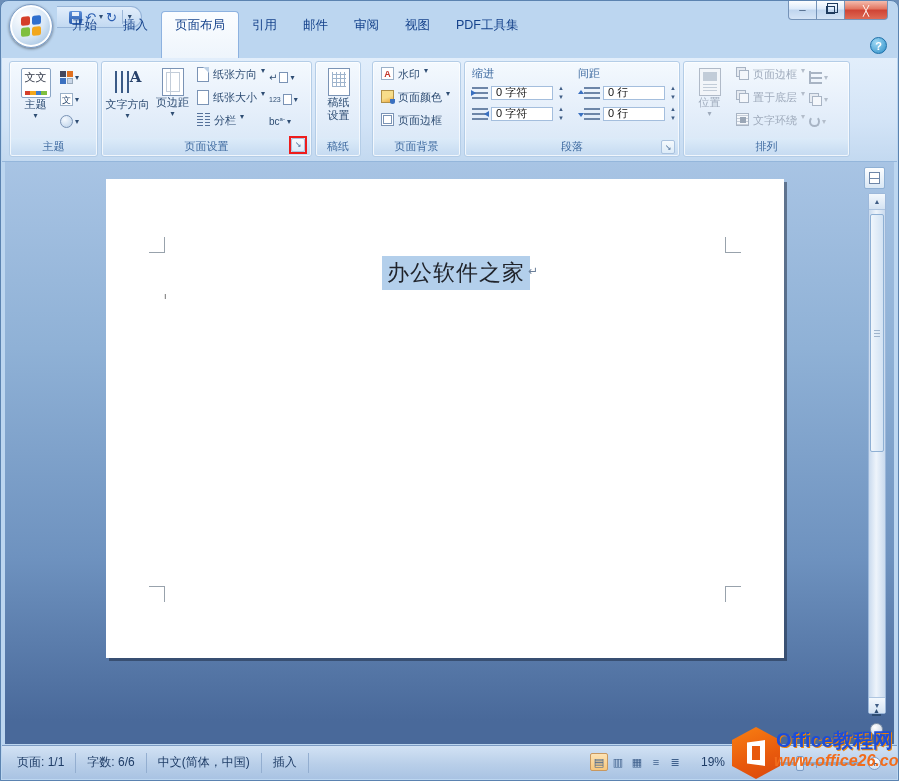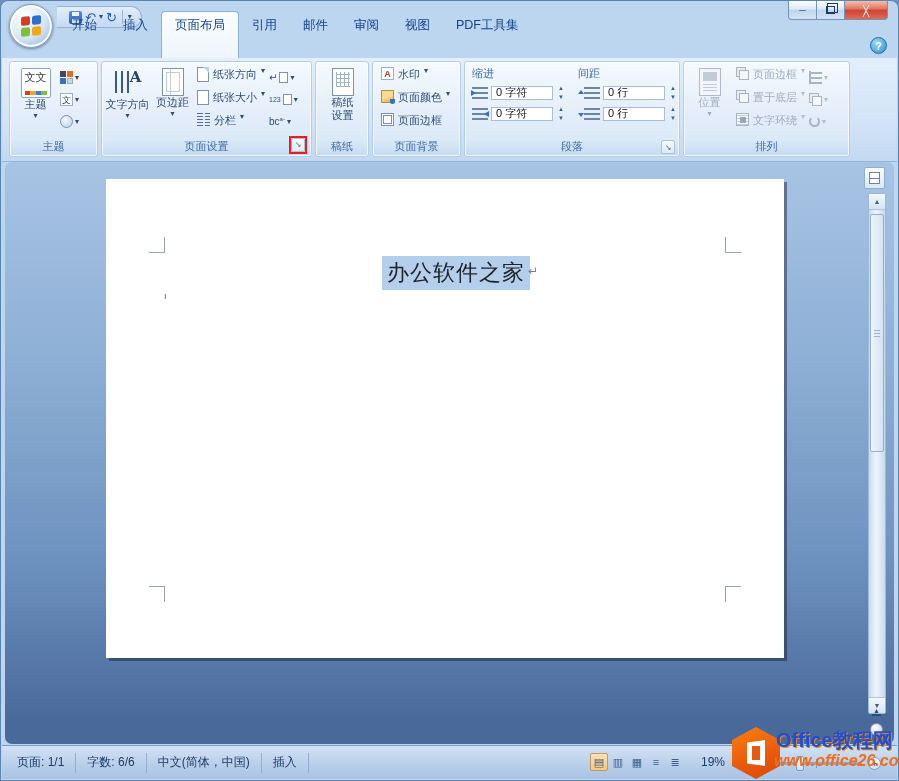--- a/index.html
+++ b/index.html
@@ -68,21 +68,21 @@
   .bigbtn .caret{margin-top:1px;}
   .bigbtn.disabled{color:#9fabbc;}
   .minicol{display:flex;flex-direction:column;justify-content:flex-start;gap:1px;padding-top:2px;}
   .mini{height:21px;display:flex;align-items:center;gap:2px;padding:0 2px;cursor:default;}
   .smallrow{display:flex;gap:4px;font-size:11px;color:#2e4d73;height:22px;padding:0 2px;cursor:default;}
   .smallrow.disabled{color:#9fabbc;}
 
   
   #g-themes{left:7px;width:89px;}
   #g-pagesetup{left:99px;width:211px;}
-  #g-manuscript{left:313px;width:54px;}
+  #g-manuscript{left:313px;width:46px;}
   #g-pagebg{left:370px;width:89px;}
   #g-paragraph{left:462px;width:216px;}
   #g-arrange{left:681px;width:167px;}
 
   
   .icon-theme{width:30px;height:30px;background:#fff;border:1px solid #8aa5c5;border-radius:2px;
     padding:2px 3px;font-size:11px;color:#333a4a;display:flex;flex-direction:column;justify-content:space-between;}
   .th-stripe{height:4px;background:linear-gradient(90deg,#d43f2a 0 25%,#f2a71d 25% 50%,#3b7cd0 50% 75%,#7fbf3f 75%);}
   .mini-colors{width:13px;height:13px;display:grid;grid-template-columns:6px 6px;grid-template-rows:6px 6px;gap:1px;}
   .mini-colors i{display:block;}
@@ -140,21 +140,21 @@
   .para-head{font-size:11px;color:#3e6aa0;margin-bottom:3px;}
   .spin-row{display:flex;align-items:center;gap:3px;margin-bottom:4px;}
   .spin-input{width:62px;height:14px;border:1px solid #a4bedd;background:#fff;font-size:11px;
     padding:0 4px;color:#111;font-family:"Liberation Sans",sans-serif;}
   .spin-btns{display:flex;flex-direction:column;gap:1px;}
   .spin-btns span{font-size:6px;line-height:6px;color:#3f5d85;text-align:center;padding:1px 2px;cursor:default;}
   .v-divider{width:1px;background:#b9cfe7;margin:2px 2px 4px 2px;}
 
   
   .docarea{position:absolute;top:161px;left:4px;right:4px;bottom:36px;overflow:hidden;
-    background:linear-gradient(#a8c4e4,#8fb1d6 32%,#6e92bf 68%,#49699a 96%);border-radius:7px;}
+    background:linear-gradient(#a8c4e4,#8fb1d6 32%,#6e92bf 68%,#49699a 96%);}
   .page{position:absolute;left:101px;top:17px;width:678px;height:479px;background:#fff;
     box-shadow:3px 3px 0 rgba(25,38,60,.5);}
   .cm{position:absolute;width:16px;height:16px;border:0 solid #98a2ac;}
   .cm-tl{left:43px;top:58px;border-right-width:1px;border-bottom-width:1px;}
   .cm-tr{left:619px;top:58px;border-left-width:1px;border-bottom-width:1px;}
   .cm-bl{left:43px;top:407px;border-right-width:1px;border-top-width:1px;}
   .cm-br{left:619px;top:407px;border-left-width:1px;border-top-width:1px;}
   .sel-text{position:absolute;left:276px;top:77px;background:#b3cfeb;padding:2px 5px;
     font-family:"DejaVu Serif","Liberation Serif",serif;font-size:22px;color:#20232a;letter-spacing:1px;}
   .para-mark{position:absolute;left:422px;top:85px;font-size:12px;color:#6b7f99;}

